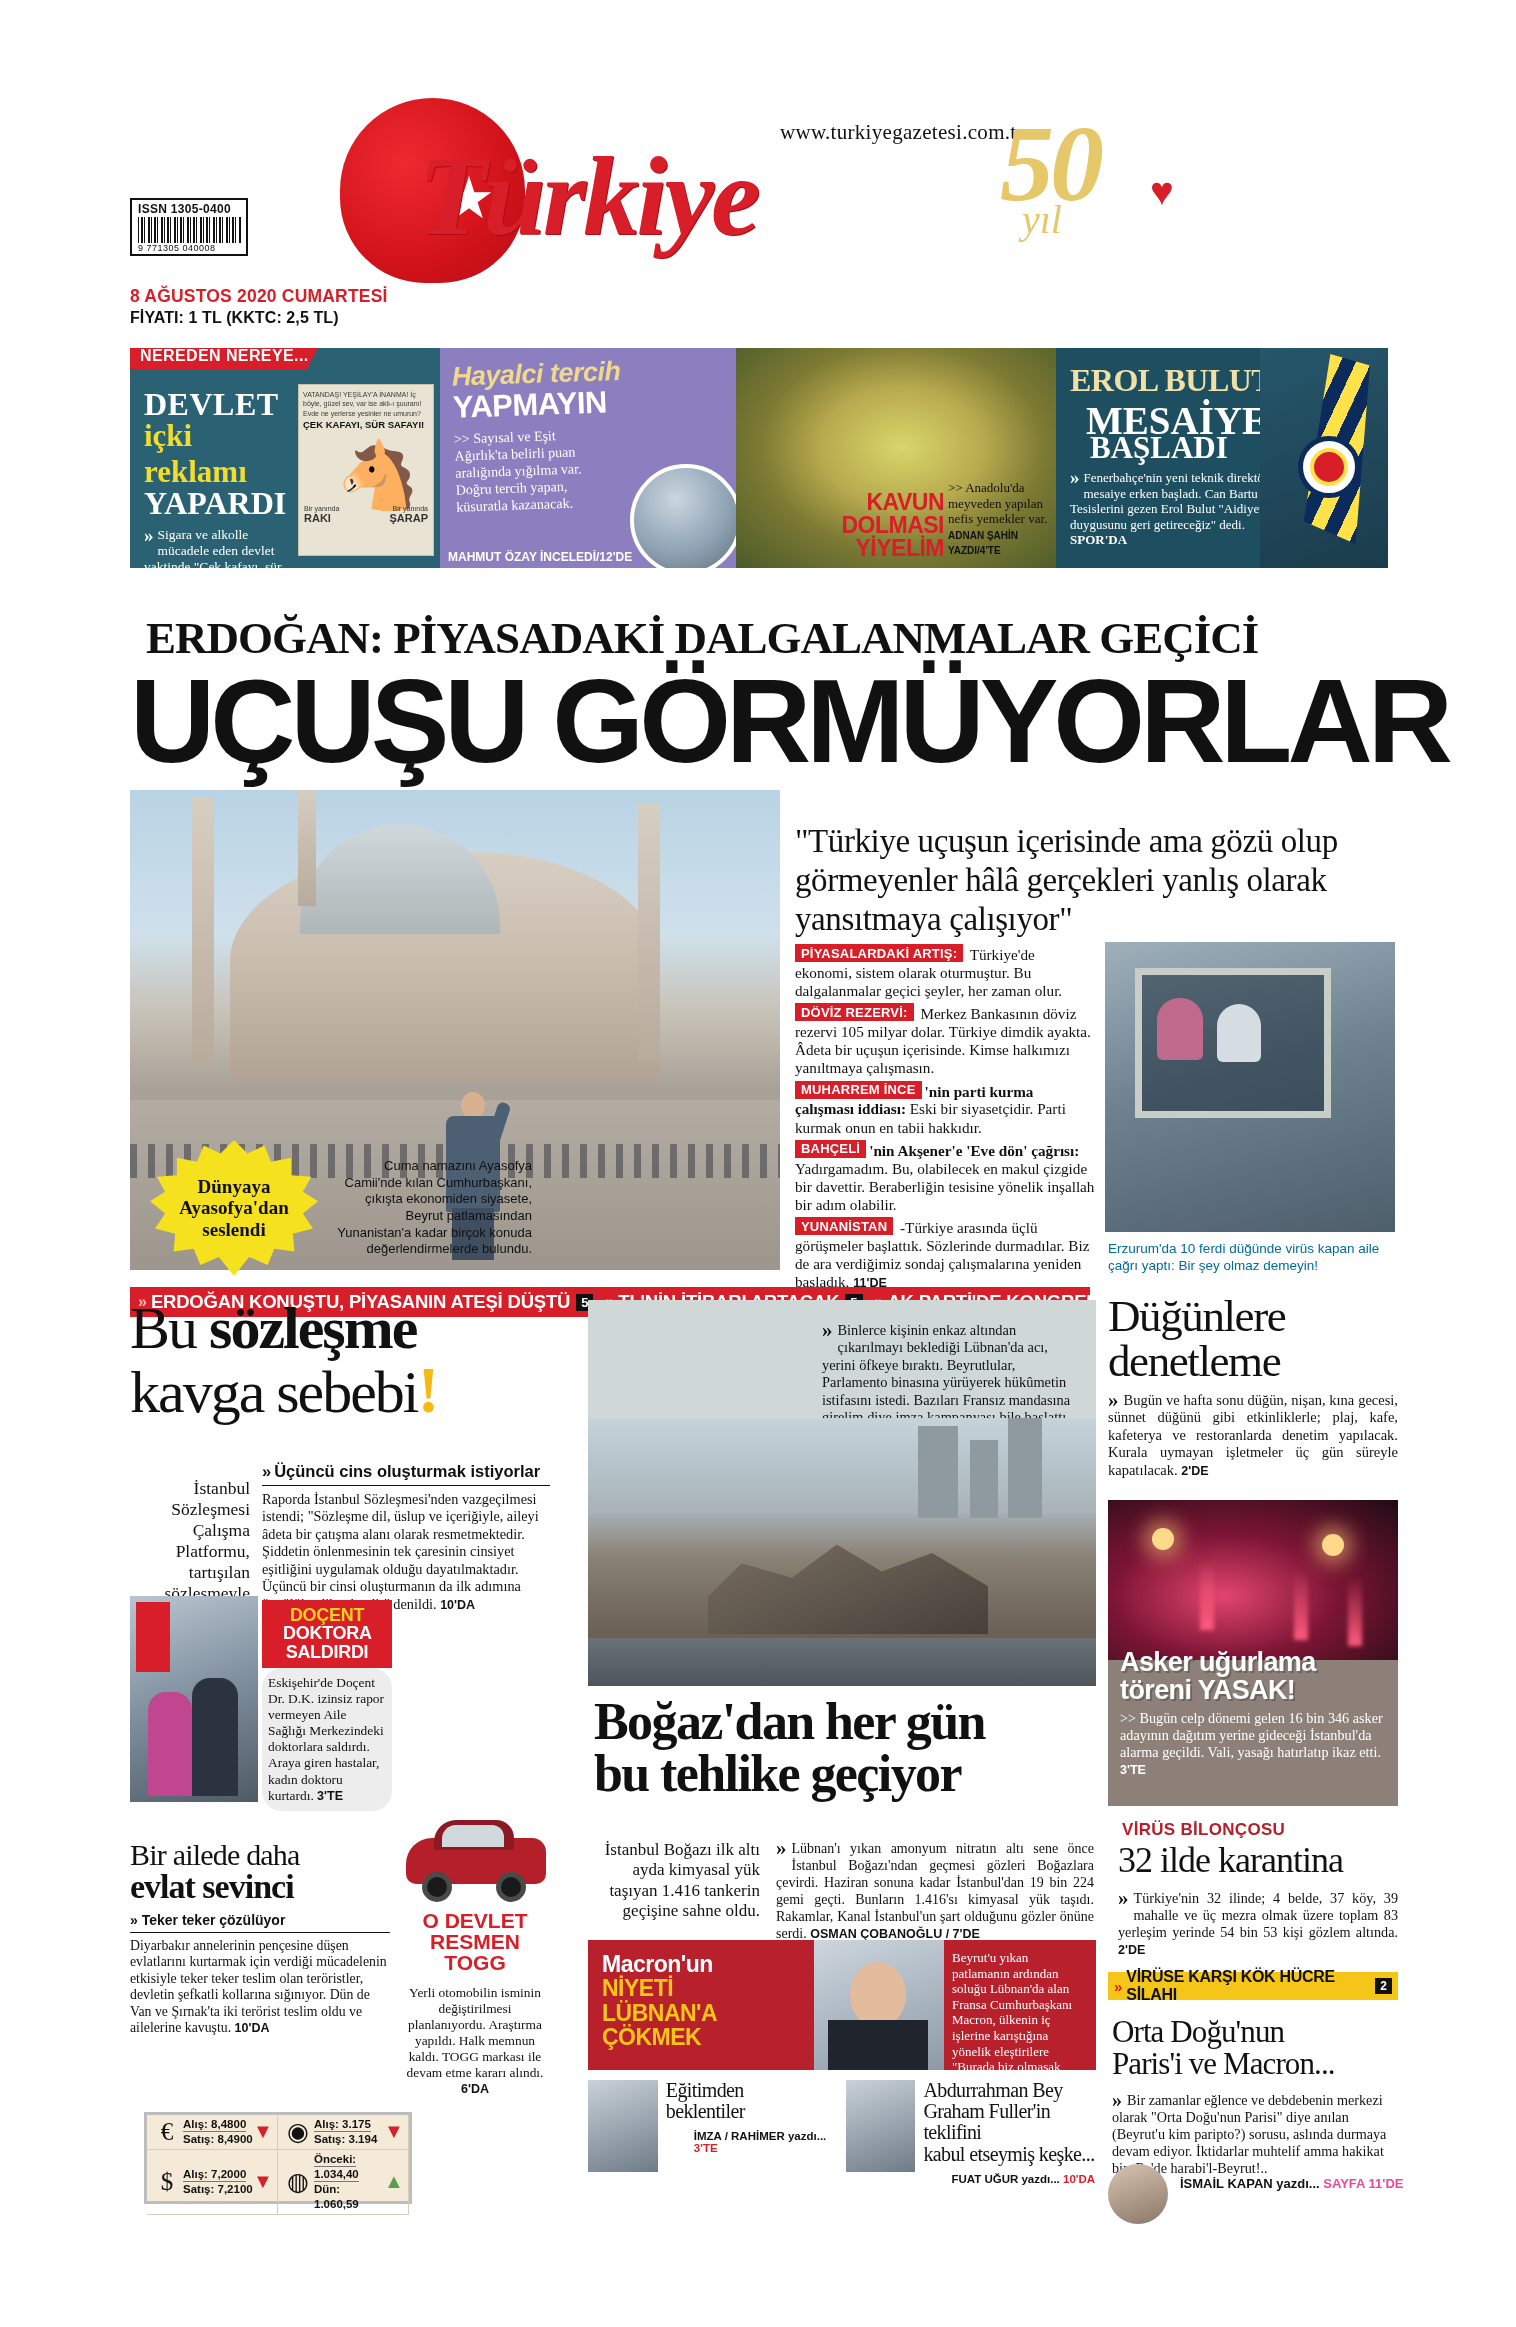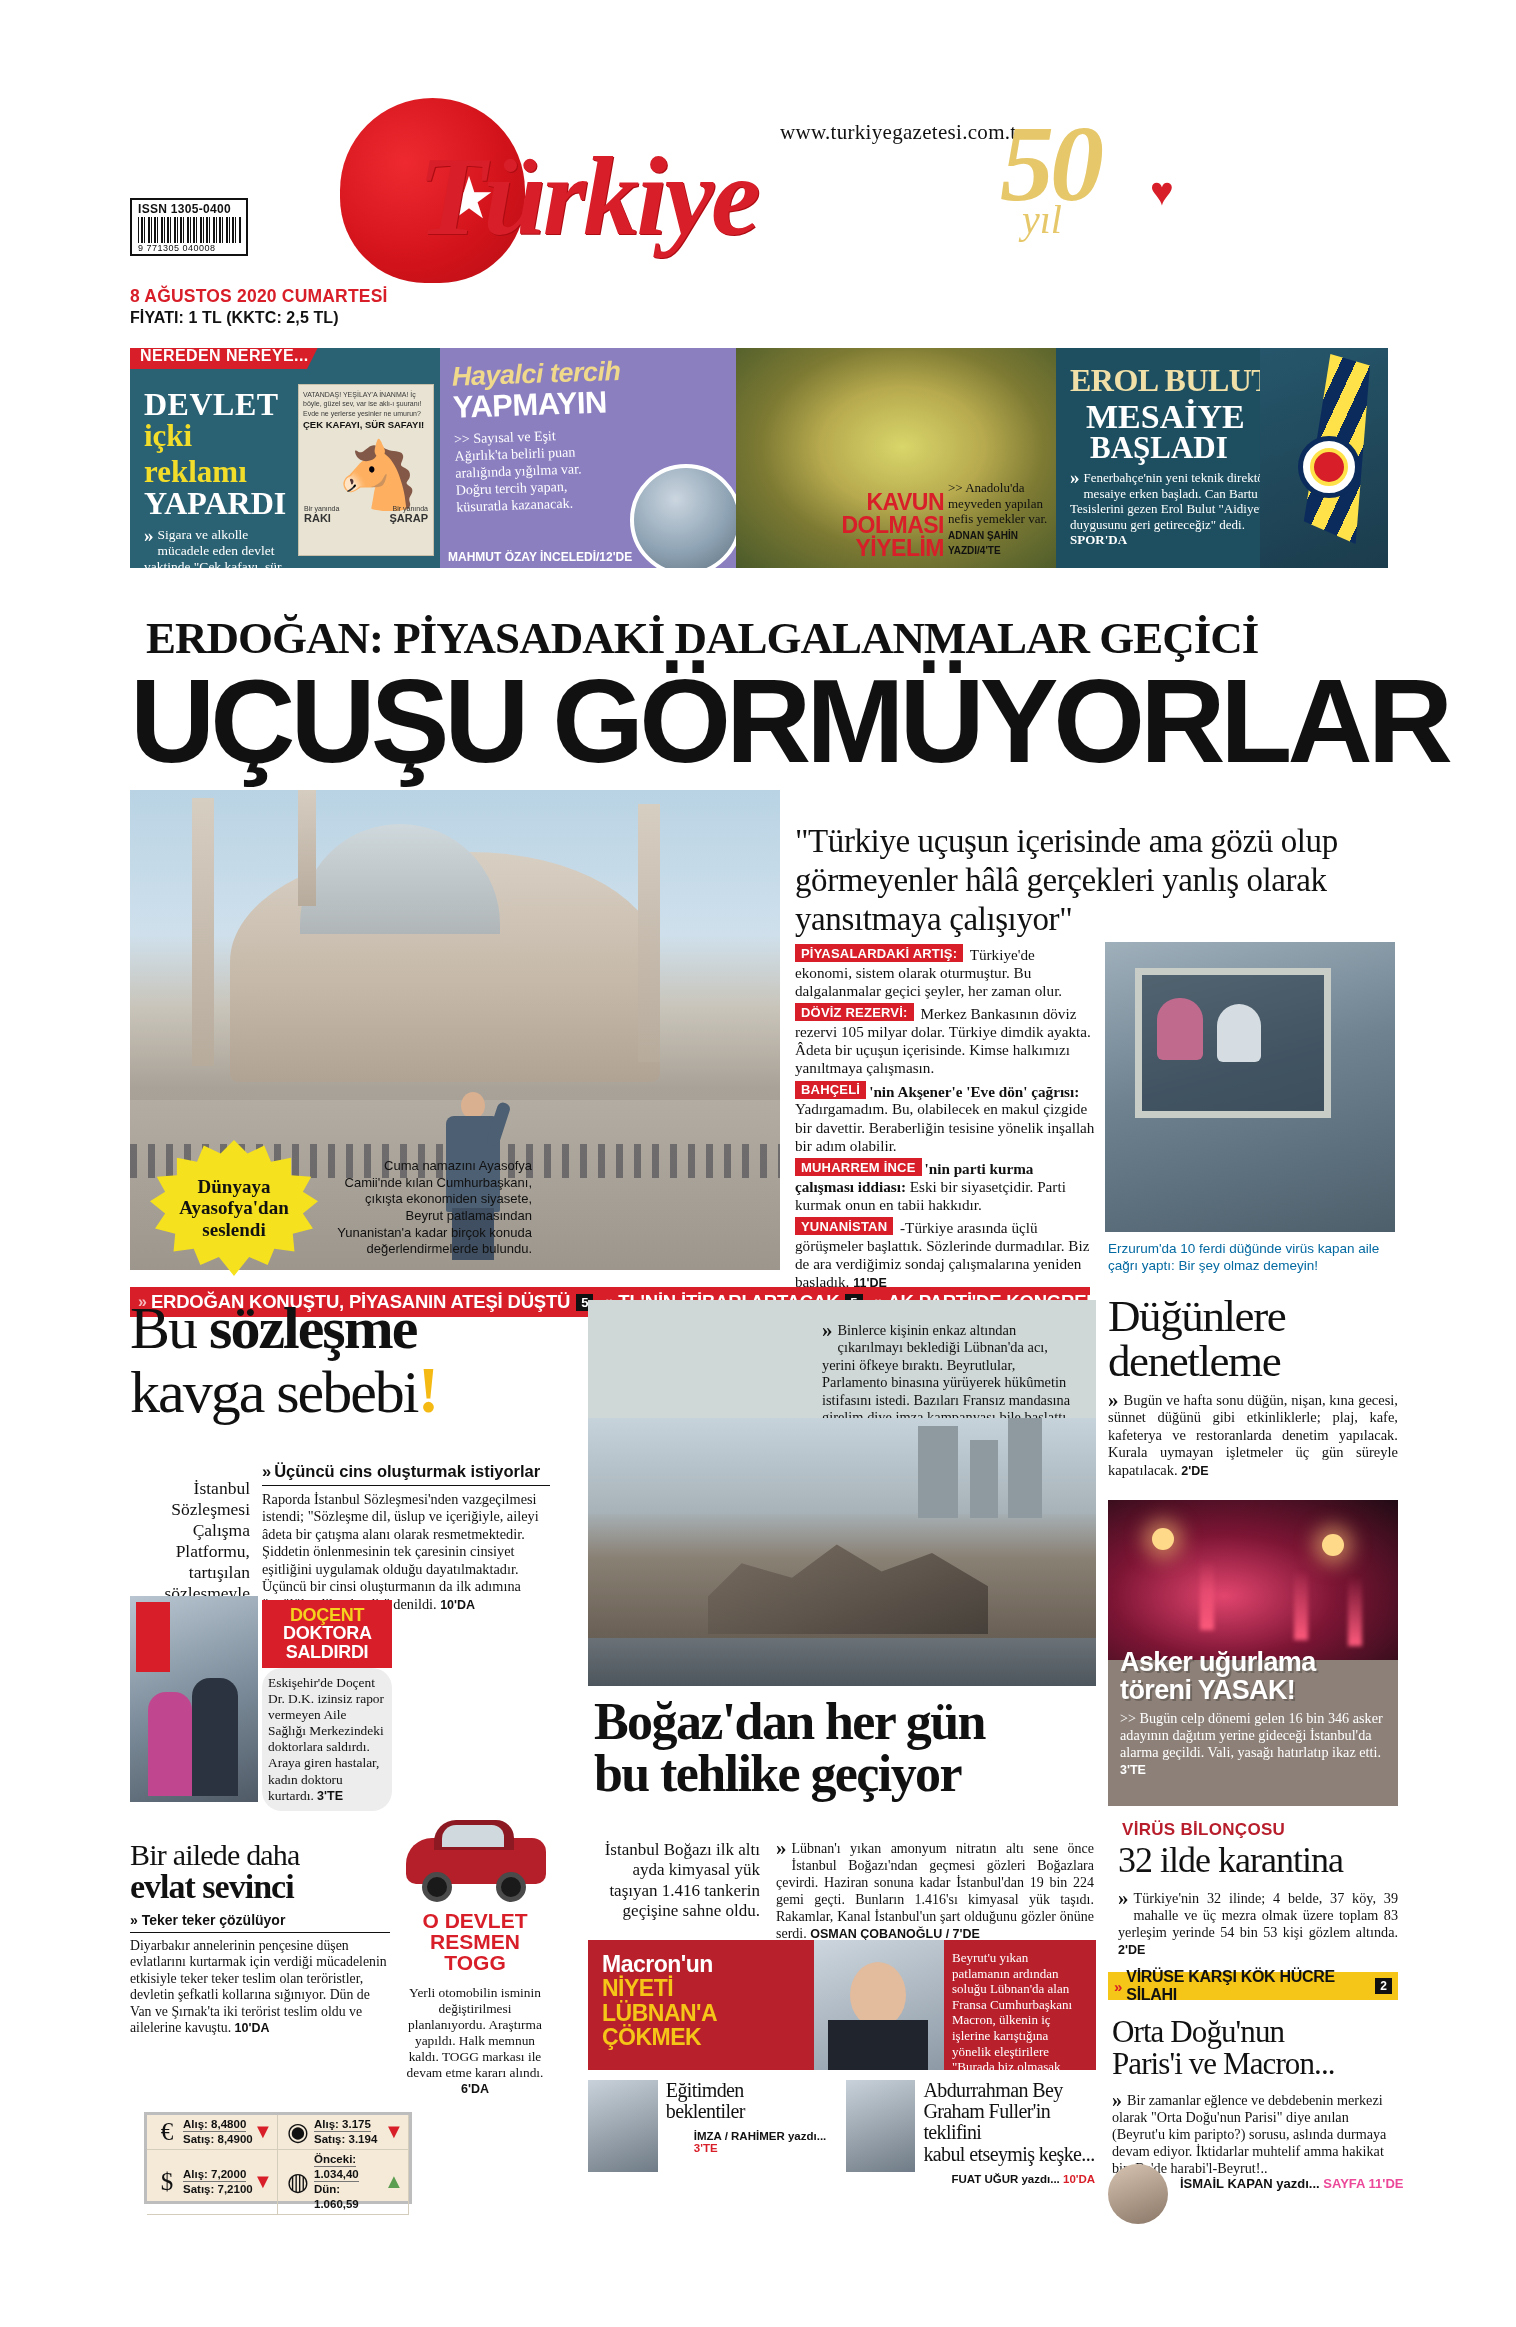--- a/index.html
+++ b/index.html
@@ -89,21 +89,21 @@
   .t3 { width:320px; background:#efe6d4; position:relative; overflow:hidden; }
   .t3-img { position:absolute; inset:0;
      background: radial-gradient(ellipse at 52% 45%, #d9d66a 0%, #b6a94e 35%, #7d7a33 60%, #4a5a2a 100%); }
   .t3-kavun { position:absolute; left:96px; bottom:8px; text-align:right; width:112px;}
   .t3-kavun div { font-family:"Liberation Sans",sans-serif; font-weight:bold; font-size:23px; color:#d81e28; line-height:1.0; letter-spacing:-.5px;}
   .t3-right { position:absolute; right:4px; bottom:10px; width:104px; font-family:"Liberation Serif",serif; font-size:13px; color:#111; line-height:1.2;}
   .t3-right b { font-family:"Liberation Sans",sans-serif; font-size:10px;}
 
   .t4 { width:332px; background:#1d4f60; position:relative; overflow:hidden; }
   .t4-l1 { position:absolute; left:14px; top:14px; font-family:"Liberation Serif",serif; font-weight:bold; font-size:32px; color:#f0e0a8; letter-spacing:-.5px;}
-  .t4-l2 { position:absolute; left:30px; top:50px; font-family:"Liberation Serif",serif; font-weight:bold; font-size:34px; color:#fff;}
+  .t4-l2 { position:absolute; left:30px; top:50px; font-family:"Liberation Serif",serif; font-weight:bold; font-size:39px; color:#fff;}
   .t4-l3 { position:absolute; left:34px; top:82px; font-family:"Liberation Serif",serif; font-weight:bold; font-size:31px; color:#fff;}
   .t4-body { position:absolute; left:14px; top:122px; width:206px; font-family:"Liberation Serif",serif; font-size:13px; color:#fff; line-height:1.2;}
   .t4-body .gg { font-weight:bold; font-size:19px; float:left; margin:0 4px 0 0; line-height:.85;}
   .t4-photo { position:absolute; right:0; top:0; width:128px; height:220px;
      background: linear-gradient(160deg,#26566b 0%,#1b3c4c 100%); }
   .fb-flag { position:absolute; right:18px; top:6px; width:72px; height:190px;
      background: repeating-linear-gradient(115deg,#ffe24a 0 14px,#0b2b5c 14px 28px);
      clip-path: polygon(45% 0, 100% 6%, 80% 100%, 8% 88%); }
   .fb-badge { position:absolute; right:28px; top:88px; width:62px; height:62px; border-radius:50%;
      background:#fff; border:5px solid #0b2b5c; }
@@ -428,24 +428,24 @@
   <div class="quote">"Türkiye uçuşun içerisinde ama gözü olup görmeyenler hâlâ gerçekleri yanlış olarak yansıtmaya çalışıyor"</div>
 
   <div class="bullets">
     <div class="b-row">
       <span class="tag">PİYASALARDAKİ ARTIŞ:</span><span> Türkiye'de ekonomi, sistem olarak oturmuştur. Bu dalgalanmalar geçici şeyler, her zaman olur.</span>
     </div>
     <div class="b-row">
       <span class="tag">DÖVİZ REZERVİ:</span><span> Merkez Bankasının döviz rezervi 105 milyar dolar. Türkiye dimdik ayakta. Âdeta bir uçuşun içerisinde. Kimse halkımızı yanıltmaya çalışmasın.</span>
     </div>
     <div class="b-row">
+      <span class="tag">MUHARREM İNCE</span><b>'nin parti kurma çalışması iddiası:</b><span> Eski bir siyasetçidir. Parti kurmak onun en tabii hakkıdır.</span>
+    </div>
+    <div class="b-row">
       <span class="tag">BAHÇELİ</span><b>'nin Akşener'e 'Eve dön' çağrısı:</b><span> Yadırgamadım. Bu, olabilecek en makul çizgide bir davettir. Beraberliğin tesisine yönelik inşallah bir adım olabilir.</span>
-    </div>
-    <div class="b-row">
-      <span class="tag">MUHARREM İNCE</span><b>'nin parti kurma çalışması iddiası:</b><span> Eski bir siyasetçidir. Parti kurmak onun en tabii hakkıdır.</span>
     </div>
     <div class="b-row">
       <span class="tag">YUNANİSTAN</span><span> -Türkiye arasında üçlü görüşmeler başlattık. Sözlerinde durmadılar. Biz de ara verdiğimiz sondaj çalışmalarına yeniden başladık.</span> <span class="pg">11'DE</span>
     </div>
   </div>
 
   <div class="side-photo">
     <div class="sp-win"></div>
     <div class="sp-p1"></div>
     <div class="sp-p2"></div>

